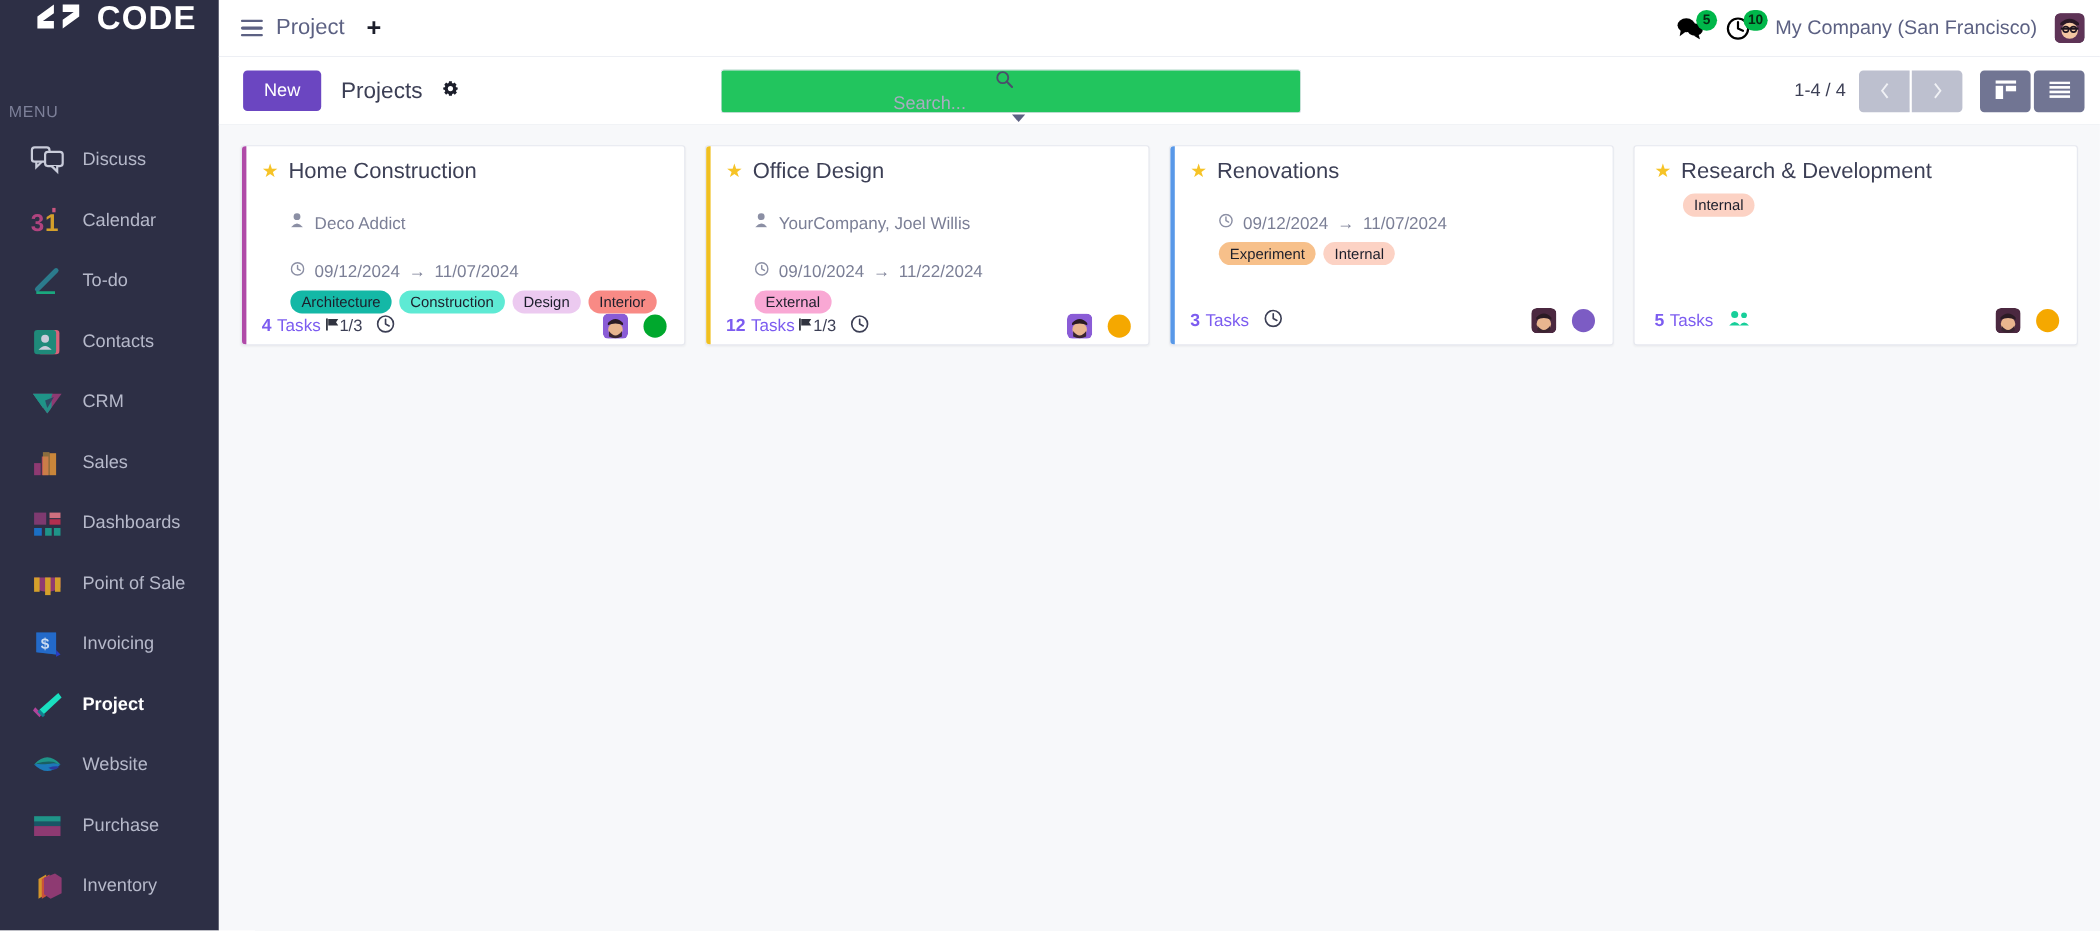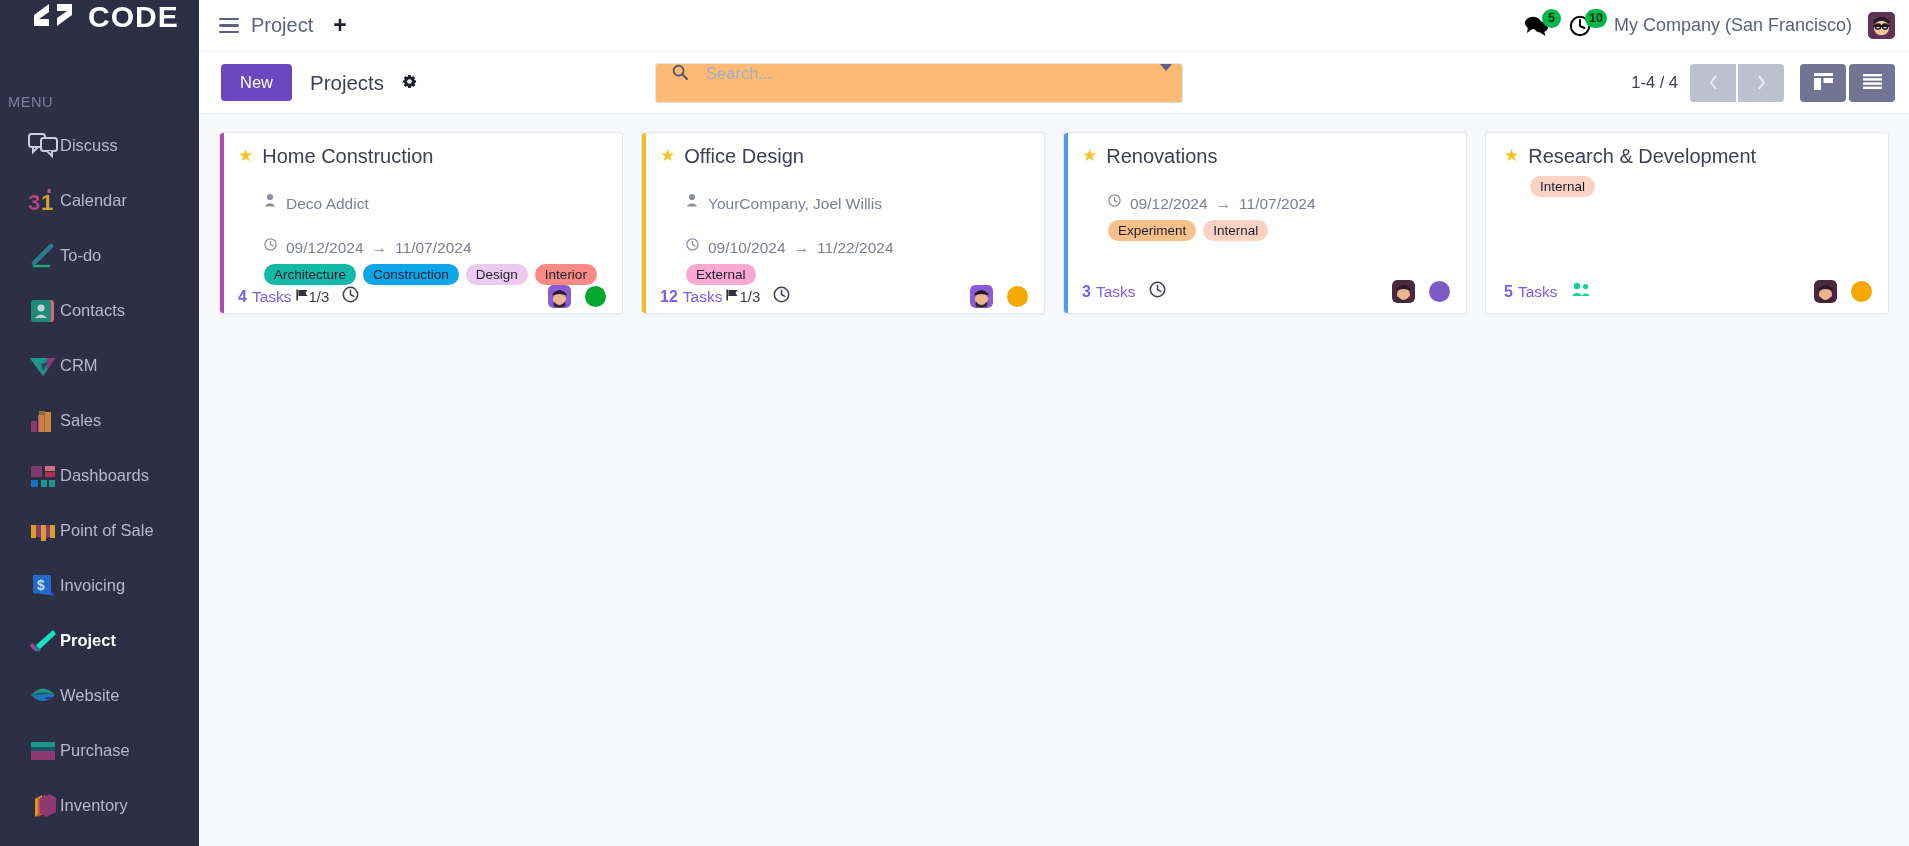--- a/index.html
+++ b/index.html
@@ -26,21 +26,21 @@
   .brand-mark { width: 46px; height: 30px; position: relative; }
   .brand-text {
     color: #ffffff; font-size: 30px; font-weight: 700; letter-spacing: 1px;
   }
   .menu-label {
     color: #7d8099; font-size: 14.5px; letter-spacing: .6px;
     padding: 8px 0 8px 8px;
   }
   .nav { display: flex; flex-direction: column; }
   .nav-item {
-    display: flex; align-items: center; 
+    display: flex; align-items: center; gap: 15px;
     height: 55px; padding-left: 26px;
     color: #b6b9ca; font-size: 16.5px;
     cursor: pointer;
   }
   .nav-item.active { color: #ffffff; font-weight: 700; }
   .nav-ico { width: 34px; height: 34px; min-width: 34px; position: relative; display:block; }
 
   
   .main { flex: 1; display: flex; flex-direction: column; background: #ffffff; }
 
@@ -87,22 +87,22 @@
     color:#fff; border:none; border-radius:4px;
     font-size:16.5px; padding:9px 19px; cursor:pointer;
     font-family:inherit;
   }
   .cp-title { color:#3c3f55; font-size:20.5px; margin-left:18px; }
   .gear { margin-left:18px; cursor:pointer; font-size:15px; color:#1c1e2b; }
   .searchbox {
     margin-left: 238px;
     width: 528px; height: 40px;
     border:1px solid #e4e7ee; border-bottom-color:#dcdfe8;
-    border-radius:3px; background:#fdba74;
-    display:flex; align-items:flex-start; padding: 0 10px 0 16px;
+    border-radius:3px; background:#22c55e;
+    display:flex; align-items:center; padding: 0 10px 0 16px; flex-direction: column;
   }
   .search-ico { color:#4b4f6b; font-size:16px; margin-right:18px; }
   .search-input {
     flex:1; border:none; outline:none; font-size:16.5px;
     color:#3c3f55; font-family:inherit; background:transparent;
   }
   .search-input::placeholder { color:#a8acc0; }
   .caret-dd {
     width:0; height:0; border-left:6px solid #5c6183; border-right:6px solid transparent;
     border-top:7px solid #5c6183; border-bottom:0;
@@ -431,21 +431,21 @@
               <span class="mi"><svg width="13" height="13" viewBox="0 0 14 14">
                   <circle cx="7" cy="7" r="6" fill="none" stroke="#8b8fa4" stroke-width="1.4"></circle>
                   <path d="M7 7 L7 3.6 M7 7 L9.6 8.5" stroke="#8b8fa4" stroke-width="1.4" stroke-linecap="round"></path>
                 </svg></span>
               <span>09/12/2024</span>
               <span>→</span>
               <span>11/07/2024</span>
             </div>
             <div class="tags">
               <span class="tag" style="background: #14b8a6;">Architecture</span>
-              <span class="tag" style="background: #0ea5e9;">Construction</span>
+              <span class="tag" style="background: #5eead4;">Construction</span>
               <span class="tag" style="background: rgb(236, 202, 240);">Design</span>
               <span class="tag" style="background: rgb(248, 138, 133);">Interior</span>
             </div>
           </div>
           <div class="card-foot">
             <span class="tasks">
               <b>4</b>
               <span>Tasks</span>
             </span>
             <span class="flag-ico"><svg width="14" height="14" viewBox="0 0 14 14">

